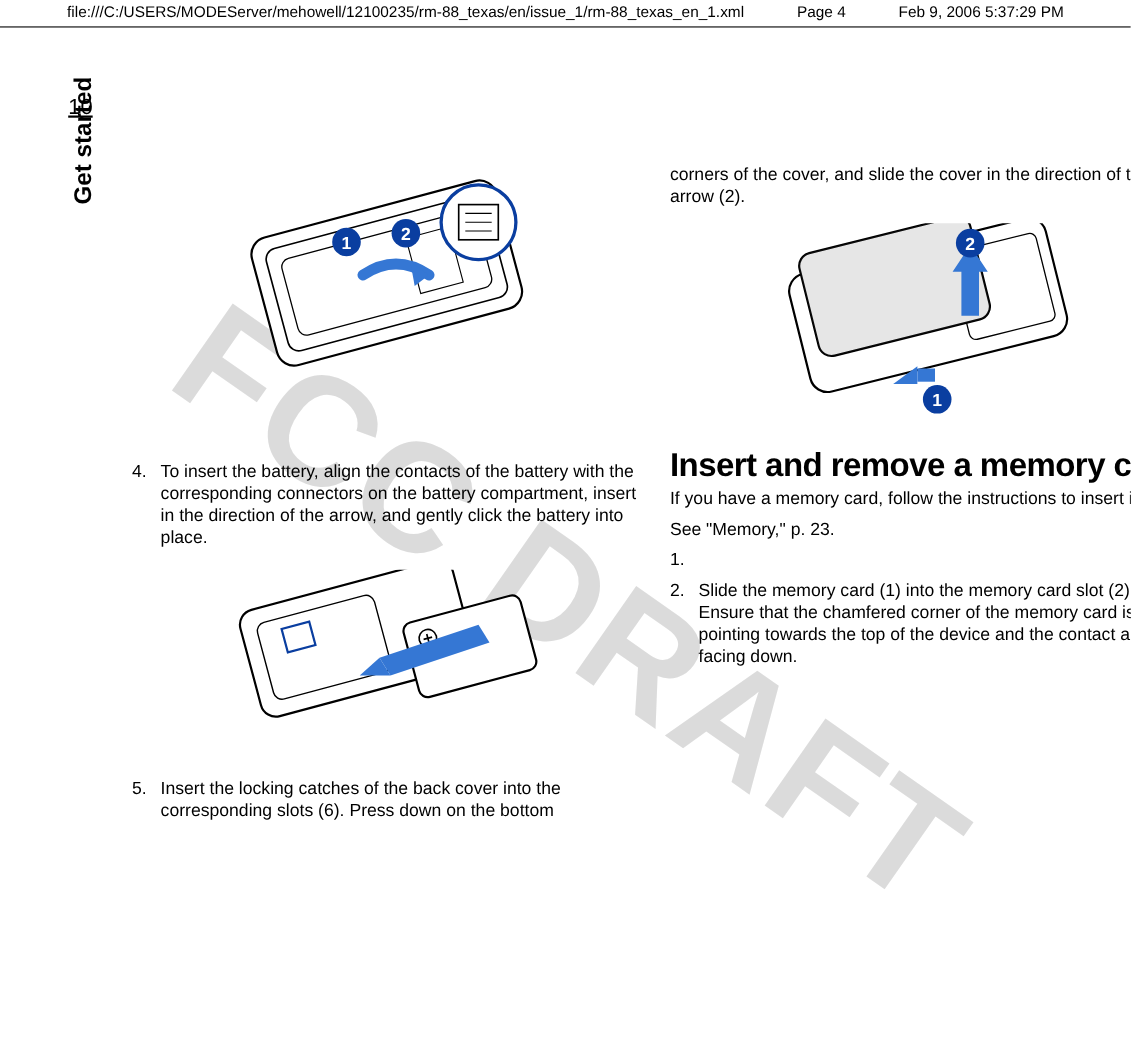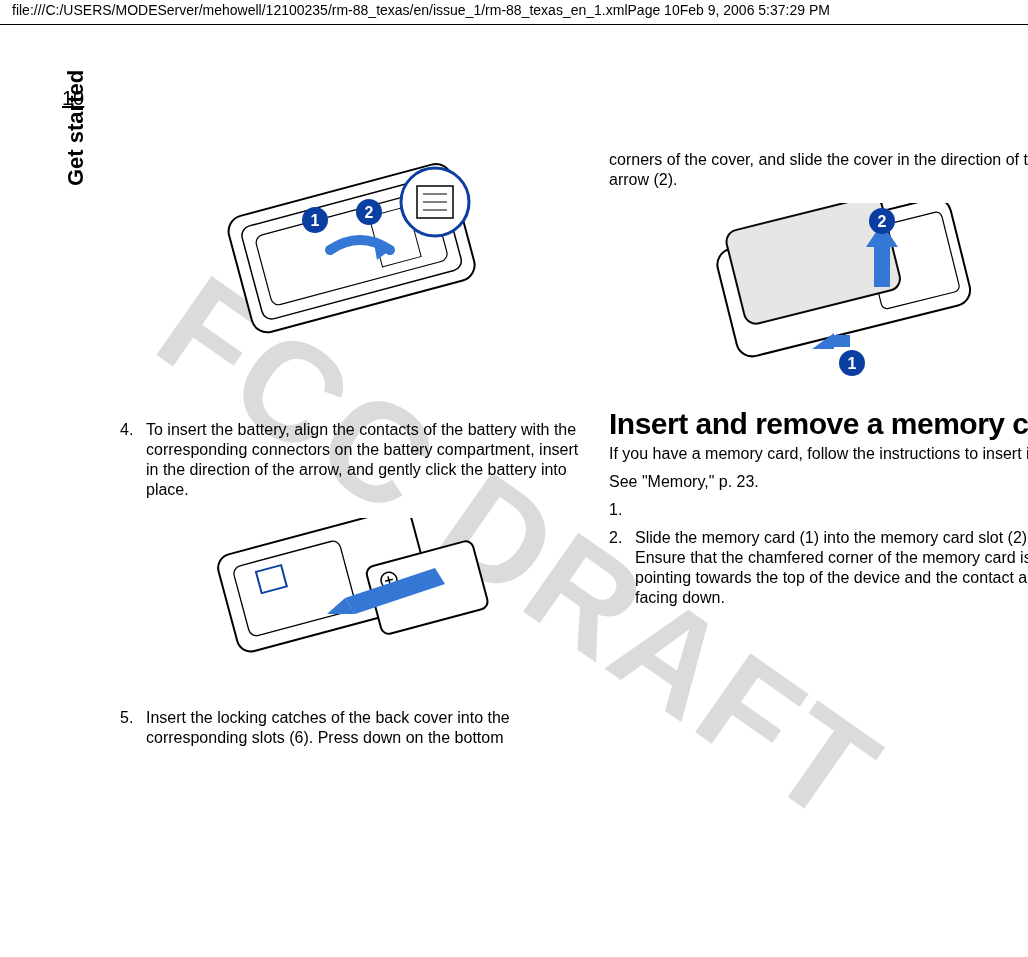--- a/index.html
+++ b/index.html
@@ -1,17 +1,17 @@
 <!DOCTYPE html>
 <html><head>
 <meta charset="utf-8">
 <style>
   * { box-sizing: border-box; margin: 0; padding: 0; }
   html, body { width: 1028px; height: 957px; background: #fff; font-family: Arial, Helvetica, sans-serif; color: #000; position: relative; }
-  .header-bar { position: absolute; top: 2px; left: 0; right: 0; display: flex; justify-content: flex-start; padding: 0 12px; font-size: 14px; }
+  .header-bar { position: absolute; top: 2px; left: 0; right: 0; display: flex; justify-content: center; padding: 0 12px; font-size: 14px; gap: 48px; }
   .header-bar .left { }
   .header-bar .mid { }
   .header-bar .right { }
   .header-line { position: absolute; top: 24px; left: 0; right: 0; border-top: 1px solid #000; }
 
   .page-body { position: absolute; top: 150px; left: 40px; right: 30px; bottom: 40px; }
 
   .sidebar { position: absolute; left: 0; top: 0; bottom: 0; width: 60px; }
   .sidebar-border { position: absolute; left: 56px; top: 0; bottom: 0; border-left: 1px solid #888; }
   .sidebar-border-inner { position: absolute; left: 53px; top: 0; bottom: 0; border-left: 2px solid #888; }
@@ -31,21 +31,21 @@
   h2.big { font-size: 30px; font-weight: bold; line-height: 1.05; margin-top: 6px; margin-bottom: 4px; letter-spacing: -0.5px; font-stretch: condensed; }
 
   .watermark { position: absolute; left: 50%; top: 50%; transform: translate(-50%, -40%) rotate(35deg); font-size: 140px; font-weight: bold; color: #bfbfbf; opacity: 0.55; white-space: nowrap; pointer-events: none; z-index: 0; letter-spacing: 4px; }
   .zfront { position: relative; z-index: 1; }
 </style>
 </head>
 <body>
 
 <div class="header-bar">
   <span class="left">file:///C:/USERS/MODEServer/mehowell/12100235/rm-88_texas/en/issue_1/rm-88_texas_en_1.xml</span>
-  <span class="mid">Page 10</span>
+  <span class="mid">Page 4</span>
   <span class="right">Feb 9, 2006 5:37:29 PM</span>
 </div>
 <div class="header-line"></div>
 
 <div class="page-body">
 
   <div class="watermark">FCC DRAFT</div>
 
   <div class="sidebar zfront">
     <div class="sidebar-border-inner"></div>

